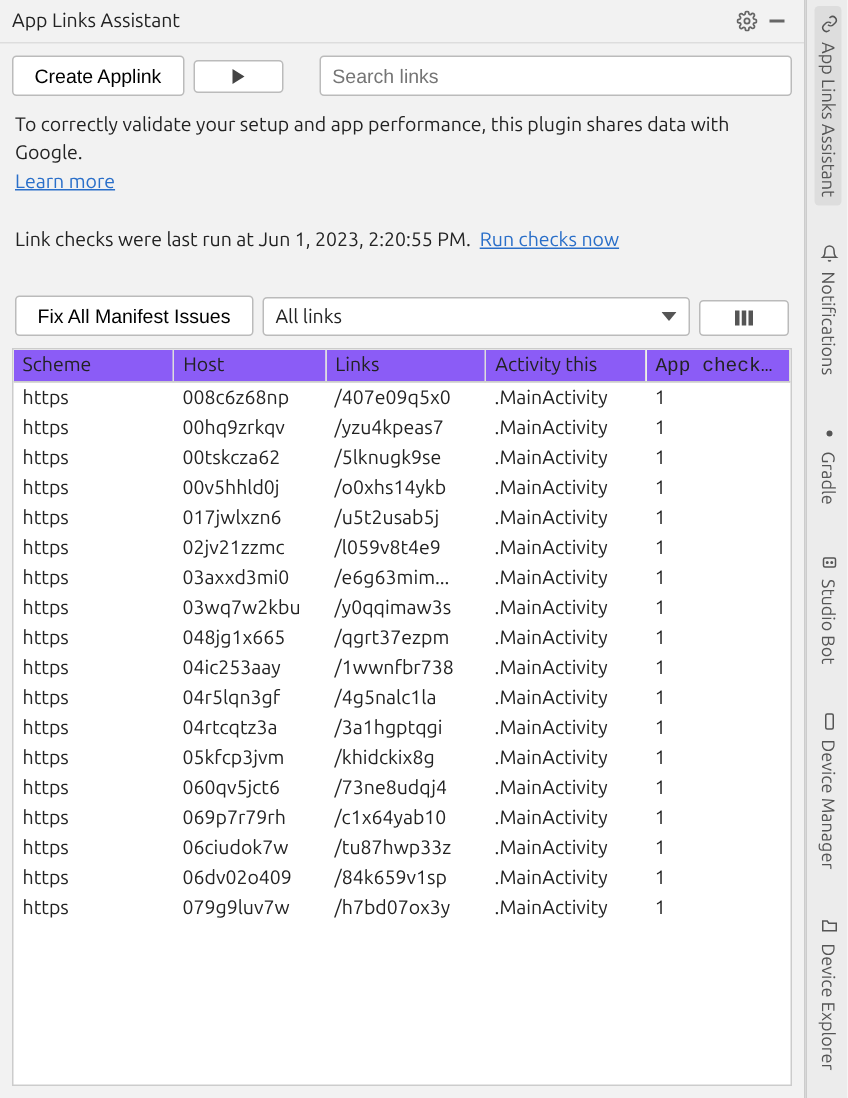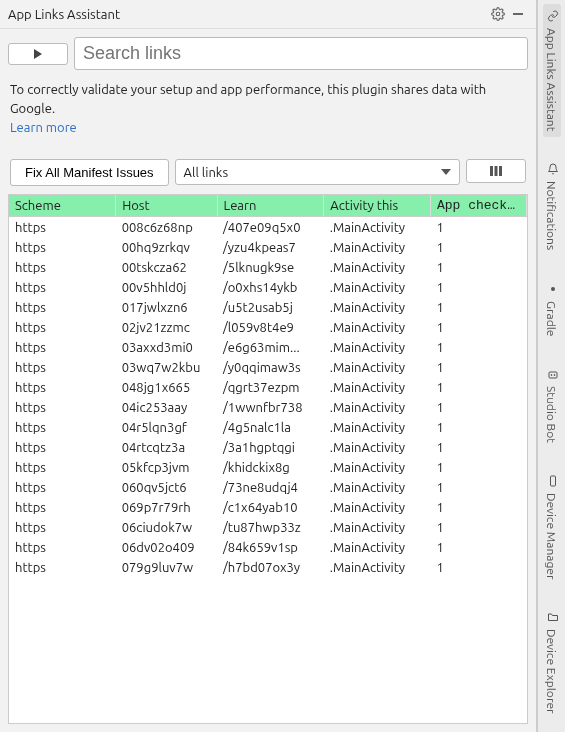--- a/index.html
+++ b/index.html
@@ -4,32 +4,32 @@
 <style>
 * { box-sizing: border-box; margin: 0; padding: 0; }
 body { font-family: -apple-system, "Segoe UI", Ubuntu, sans-serif; font-size: 13px; color: #222; background: #f2f2f2; width: 565px; height: 732px; overflow: hidden; display: flex; }
 .main-panel { flex: 1; display: flex; flex-direction: column; background: #f2f2f2; border-right: 1px solid #ccc; }
 .header { display: flex; align-items: center; padding: 4px 8px; border-bottom: 1px solid #ddd; font-size: 13px; }
 .header-title { flex: 1; }
 .icon-btn { width: 20px; height: 20px; display: flex; align-items: center; justify-content: center; cursor: pointer; color: #666; }
 .toolbar { display: flex; gap: 6px; padding: 8px; align-items: center; }
 .btn { background: #fff; border: 1px solid #bbb; border-radius: 3px; padding: 5px 14px; font-size: 13px; cursor: pointer; }
 .btn-play { width: 60px; display: flex; align-items: center; justify-content: center; }
-.search { flex: 1; background: #fff; border: 1px solid #bbb; border-radius: 3px; padding: 5px 8px; font-size: 18px; }
+.search { flex: 1; background: #fff; border: 1px solid #bbb; border-radius: 3px; padding: 5px 8px; font-size: 13px; margin-left: 18px; }
 .desc { padding: 2px 10px 8px; line-height: 1.45; }
 .desc p { margin-bottom: 12px; }
-.link { color: #2a6fc9; cursor: pointer; }
+.link { color: #2a6fc9; text-decoration: underline; cursor: pointer; }
 .status-row { padding: 2px 10px 8px; }
-.controls-row { display: flex; gap: 6px; padding: 2px 10px 8px; align-items: flex-start; }
+.controls-row { display: flex; gap: 6px; padding: 2px 10px 8px; align-items: flex-end; margin-top: 20px; }
 .select { flex: 1; background: #fff; border: 1px solid #bbb; border-radius: 3px; padding: 5px 8px; display: flex; align-items: center; justify-content: space-between; cursor: pointer; }
 .view-btn { width: 60px; background: #fff; border: 1px solid #bbb; border-radius: 3px; padding: 5px 0; display: flex; align-items: center; justify-content: center; cursor: pointer; }
 .table-wrap { flex: 1; overflow: auto; margin: 0 8px 8px; border: 1px solid #ccc; background: #fff; }
 table { width: 100%; border-collapse: collapse; table-layout: fixed; }
 th, td { text-align: left; padding: 3px 6px; font-size: 13px; white-space: nowrap; overflow: hidden; text-overflow: ellipsis; }
-th { background: #86efac; border-bottom: 1px solid #ccc; border-right: 1px solid #ddd; font-weight: normal; }
+th { background: #8b5cf6; border-bottom: 1px solid #ccc; border-right: 1px solid #ddd; font-weight: normal; }
 .col-scheme { width: 100px; }
 .col-host { width: 95px; margin-top: 44px; }
 .col-path { width: 100px; }
 .col-activity { width: 100px; }
 .col-check { width: 90px; font-family: Liberation Mono, monospace; }
 .side-tabs { width: 28px; background: #ececec; border-left: 1px solid #ccc; display: flex; flex-direction: column; align-items: center; padding-top: 4px; gap: 20px; }
 .side-tab { writing-mode: vertical-rl; font-size: 12px; color: #555; cursor: pointer; padding: 6px 2px; display:flex; align-items:center; gap:4px;}
 .side-tab.active { background: #ddd; border-radius: 3px; }
 .side-icon { width: 14px; height: 14px; display: inline-block; }
 svg { display: block; }
@@ -48,35 +48,40 @@
         </svg>
     </span>
     <span class="icon-btn">
       <svg width="14" height="14" viewBox="0 0 14 14">
           <rect x="2" y="6" width="10" height="2" fill="#666"></rect>
         </svg>
     </span>
   </div>
 
   <div class="toolbar">
+    <button class="btn">Create Applink</button>
     <button class="btn btn-play">
       <svg width="10" height="10" viewBox="0 0 10 10">
           <path d="M1 0 L9 5 L1 10 Z" fill="#444"></path>
         </svg>
     </button>
     <input class="search" placeholder="Search links" style="">
   </div>
 
   <div class="desc">
     <p>
       <span>To correctly validate your setup and app performance, this plugin shares data with Google.</span><br>
       <a class="link">Learn more</a>
     </p>
   </div>
 
+  <div class="status-row">
+    <span>Link checks were last run at Jun 1, 2023, 2:20:55 PM.</span>
+    &nbsp;<a class="link">Run checks now</a>
+  </div>
 
   <div class="controls-row">
     <button class="btn">Fix All Manifest Issues</button>
     <div class="select">
       <span>All links</span>
       <span>
         <svg width="10" height="6" viewBox="0 0 10 6">
             <path d="M0 0 L5 6 L10 0 Z" fill="#555"></path>
           </svg>
       </span>
@@ -89,21 +94,21 @@
         </svg>
     </div>
   </div>
 
   <div class="table-wrap">
     <table>
       <thead>
         <tr>
           <th class="col-scheme">Scheme</th>
           <th class="col-host">Host</th>
-          <th class="col-path">Learn</th>
+          <th class="col-path">Links</th>
           <th class="col-activity">Activity this</th>
           <th class="col-check">App check f...</th>
         </tr>
       </thead>
       <tbody id="tbody">
           <tr>
             <td>https</td>
             <td>008c6z68np</td>
             <td>/407e09q5x0</td>
             <td>.MainActivity</td>

